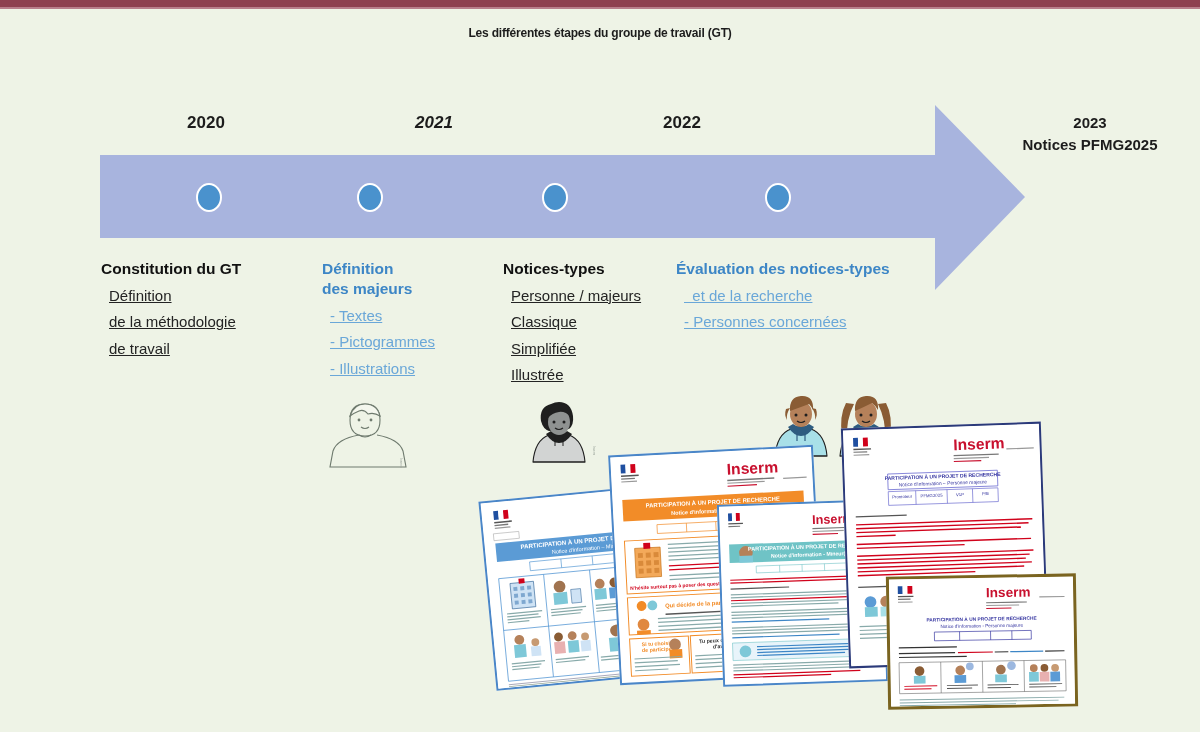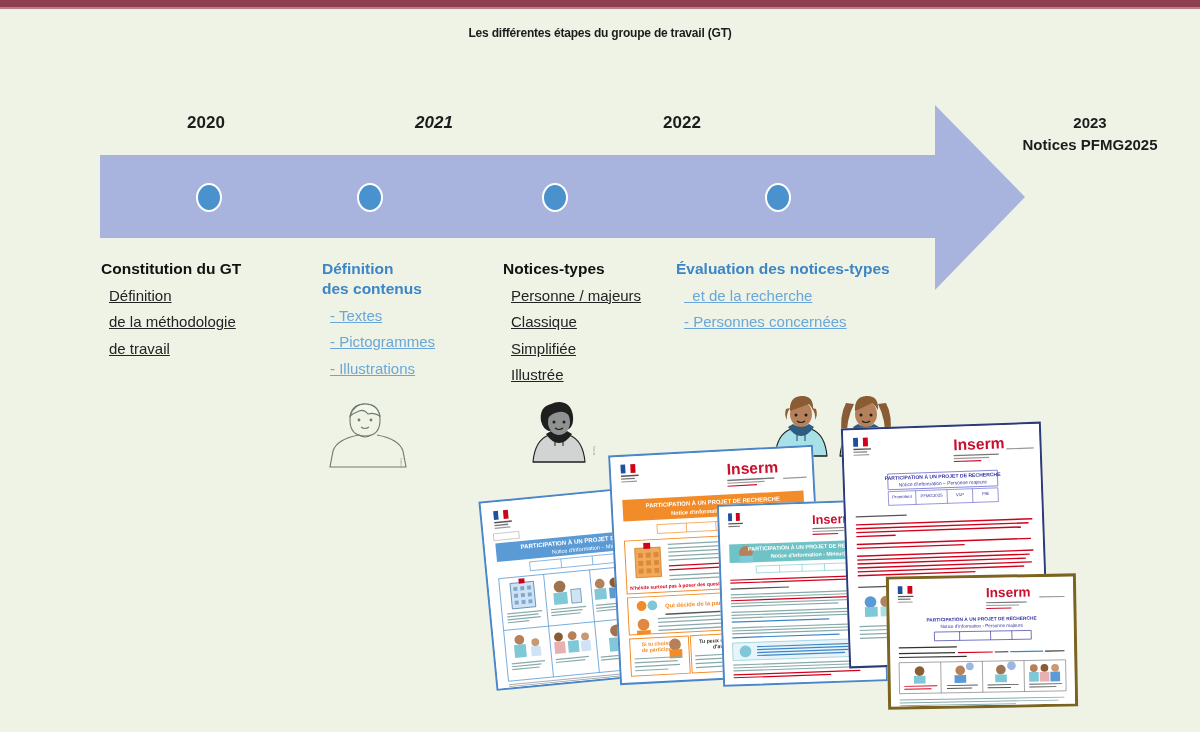--- a/index.html
+++ b/index.html
@@ -82,21 +82,21 @@
 
 <div class="col dark" style="left:101px;width:215px;">
   <h4>Constitution du GT</h4>
   <p>Définition</p>
   <p>de la méthodologie</p>
   <p>de travail</p>
 </div>
 
 <div class="col blue" style="left:322px;width:175px;">
   <h4>Définition</h4>
-  <h4 style="margin-bottom:3px;">des contenus</h4>
+  <h4 style="margin-bottom:3px;">des majeurs</h4>
   <p>- Textes</p>
   <p>- Pictogrammes</p>
   <p>- Illustrations</p>
 </div>
 
 <div class="col dark" style="left:503px;width:175px;">
   <h4 style="margin-bottom:3px;">Notices-types</h4>
   <p>Personne / majeurs</p>
   <p>Classique</p>
   <p>Simplifiée</p>

